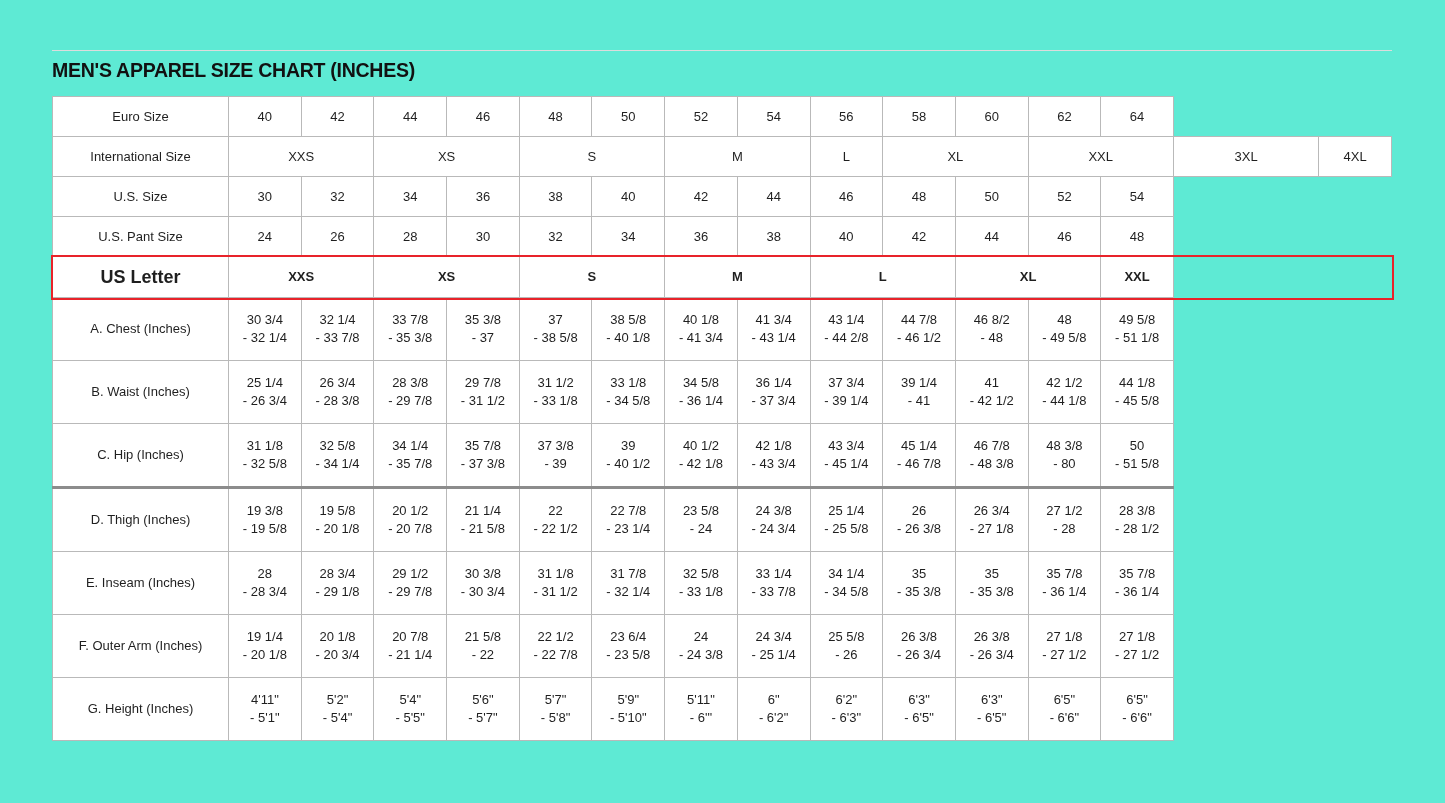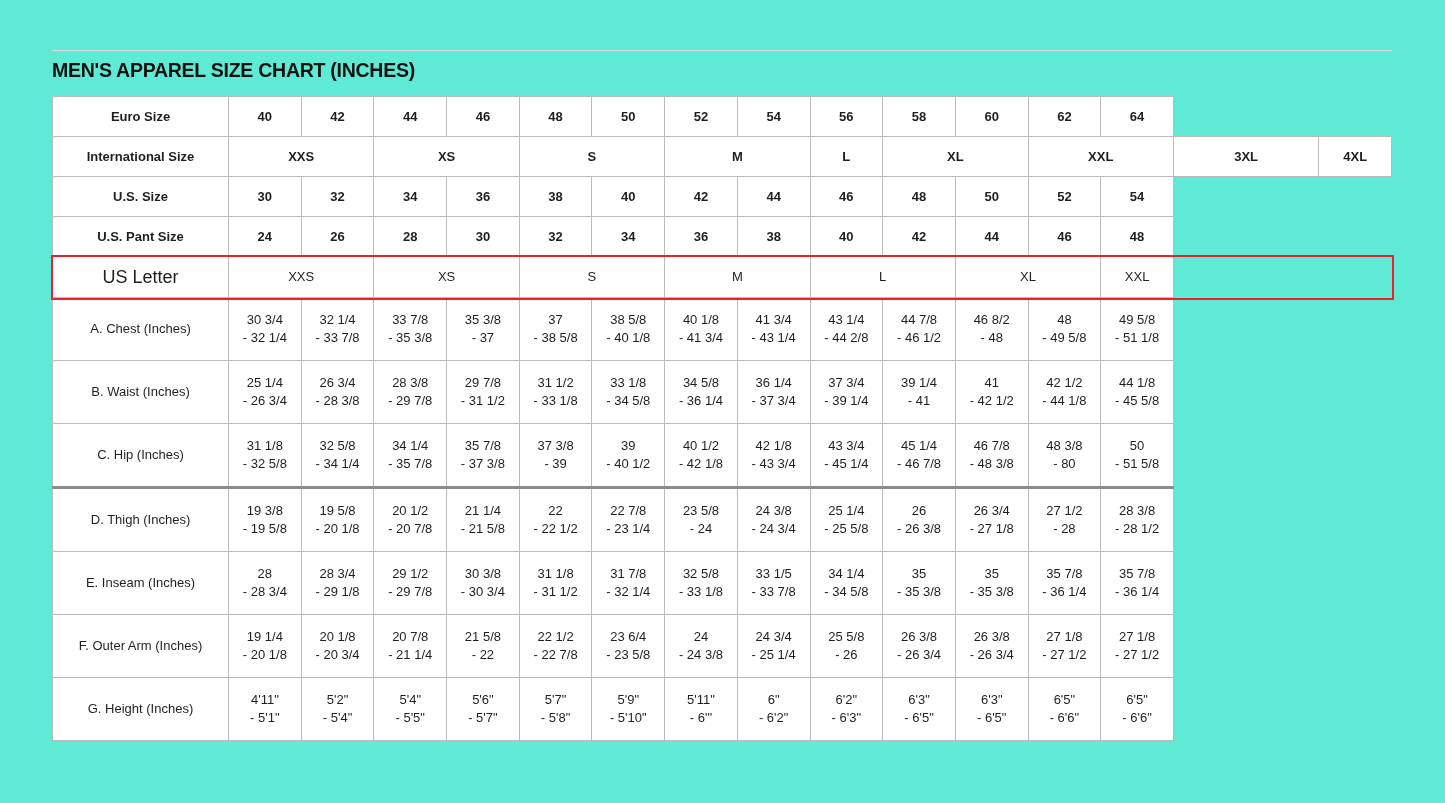--- a/index.html
+++ b/index.html
@@ -50,35 +50,36 @@
     color: #1f1f1f;
     padding: 0;
     line-height: 1.35;
     background: #ffffff;
   }
   td.rowlabel {
     width: 175px;
     font-size: 13.5px;
     color: #1f1f1f;
   }
-  tr.basic-row td { height: 39px; font-weight: bold; }
+  tr.basic-row td { height: 39px; }
   tr.meas-row td { height: 62px; }
   .cellstack { display: block; }
   .cellstack .l1 { display: block; }
   .cellstack .l2 { display: block; }
 
   
   tr.thick-bottom td { border-bottom: 3px solid #8c8c8c; }
 
   
   .usletter-row td {
     height: 40px;
     font-size: 17px;
     border-top: 1px solid #b9b9b9;
     border-bottom: 1px solid #b9b9b9;
+    font-weight: bold;
   }
   .usletter-row td.rowlabel { font-size: 18px; }
   .redbox {
     position: absolute;
     border: 2.5px solid #e8232a;
     pointer-events: none;
     box-sizing: border-box;
   }
   .hdr-gray-line {
     position: absolute;
@@ -544,21 +545,21 @@
               </span>
             </td>
           <td>
               <span class="cellstack">
                 <span class="l1">32 5/8</span>
                 <span class="l2">- 33 1/8</span>
               </span>
             </td>
           <td>
               <span class="cellstack">
-                <span class="l1">33 1/5</span>
+                <span class="l1">33 1/4</span>
                 <span class="l2">- 33 7/8</span>
               </span>
             </td>
           <td>
               <span class="cellstack">
                 <span class="l1">34 1/4</span>
                 <span class="l2">- 34 5/8</span>
               </span>
             </td>
           <td>

